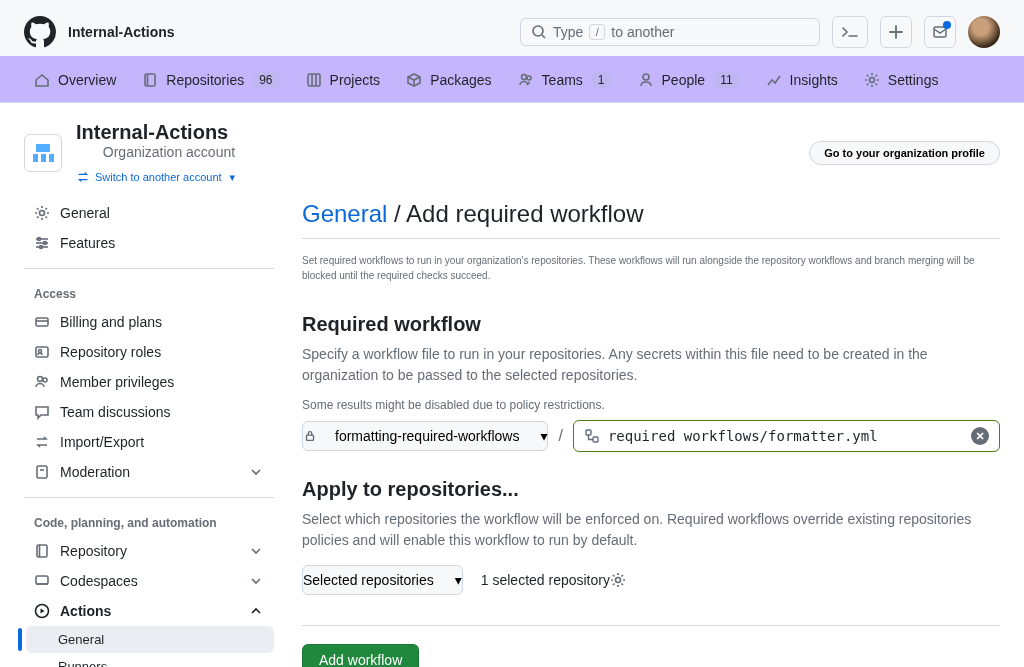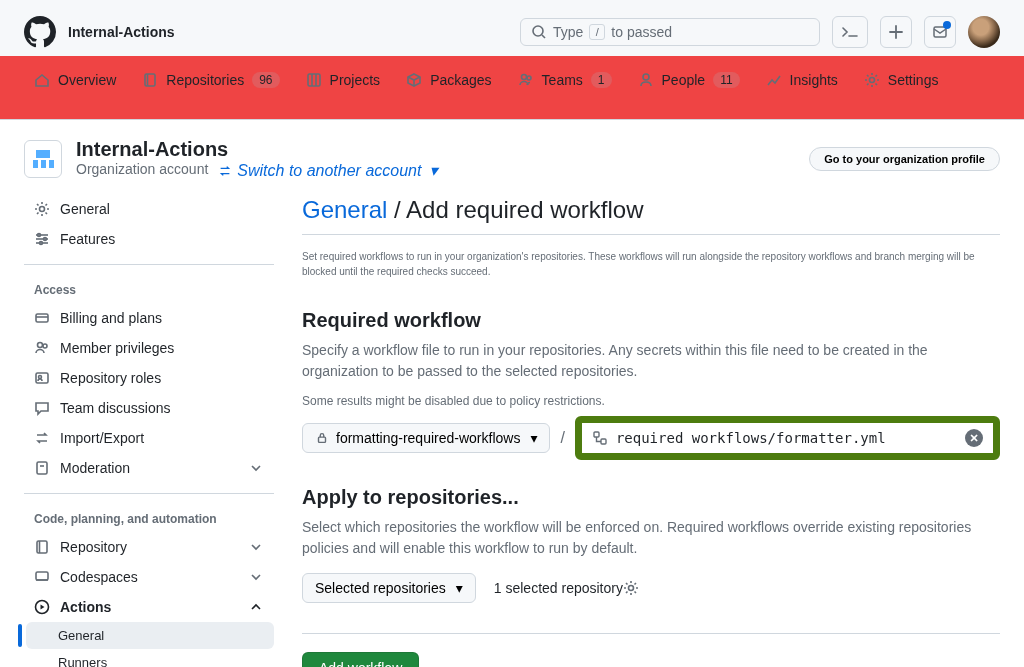--- a/index.html
+++ b/index.html
@@ -12,34 +12,34 @@
 .header-title { font-weight: 600; font-size: 14px; }
 .header-spacer { flex: 1; }
 .search-box { display: flex; align-items: center; gap: 6px; width: 300px; border: 1px solid #d0d7de; border-radius: 6px; padding: 5px 10px; color: #656d76; background: #f6f8fa; }
 .search-box .slash { display: inline-flex; align-items: center; justify-content: center; border: 1px solid #d0d7de; border-radius: 3px; width: 16px; height: 16px; font-size: 11px; }
 .hdr-btn { display: flex; align-items: center; justify-content: center; width: 32px; height: 32px; border: 1px solid #d0d7de; border-radius: 6px; color: #656d76; background: #f6f8fa; position: relative; }
 .hdr-btn.console { width: 36px; }
 .notif-dot { position: absolute; top: 4px; right: 4px; width: 8px; height: 8px; background: #0969da; border-radius: 50%; }
 .avatar { width: 32px; height: 32px; border-radius: 50%; background: radial-gradient(circle at 40% 35%, #c9a07a 28%, #8a6a4d 48%, #3a2a1a 70%); }
 
 
-.navtabs { display: flex; align-items: flex-end; gap: 6px; padding: 8px 24px 17px 24px; border-bottom: 1px solid #d0d7de; background: #ef4444; }
+.navtabs { display: flex; align-items: flex-end; gap: 6px; padding: 8px 24px 0 24px; border-bottom: 1px solid #d0d7de; background: #c4b5fd; }
 .navtab { display: flex; align-items: center; gap: 8px; padding: 8px 10px 14px 10px; color: #1f2328; font-size: 14px; }
 .navtab .count { background: #afb8c133; border-radius: 10px; padding: 1px 7px; font-size: 12px; font-weight: 500; }
 .navtab svg { width: 16px; height: 16px; fill: none; stroke: #656d76; stroke-width: 1.6; }
 
 
 .org-row { display: flex; align-items: center; padding: 18px 24px 10px 24px; gap: 14px; }
 .org-avatar { width: 38px; height: 38px; border: 1px solid #d0d7de; border-radius: 6px; background: #fff; display: flex; flex-direction: column; align-items: center; justify-content: center; gap: 2px; }
 .org-av-top { width: 14px; height: 8px; background: #54aeff; }
 .org-av-bot { display: flex; gap: 3px; }
 .org-av-bot span { width: 5px; height: 8px; background: #54aeff; }
 .org-name { font-size: 20px; font-weight: 600; }
-.org-sub { color: #656d76; font-size: 14px; display: flex; align-items: flex-start; gap: 10px; }
-.switch-link { color: #0969da; font-size: 16px; display: inline-flex; align-items: center; gap: 5px; font-style: italic; }
+.org-sub { color: #656d76; font-size: 14px; display: flex; align-items: flex-end; gap: 10px; flex-direction: column; }
+.switch-link { color: #0969da; font-size: 11px; display: inline-flex; align-items: center; gap: 5px; }
 .switch-link svg { width: 14px; height: 14px; stroke: #0969da; fill: none; stroke-width: 1.6; }
 .org-spacer { flex: 1; }
 .profile-btn { border: 1px solid #d0d7de; background: #f6f8fa; border-radius: 12px; padding: 5px 14px; font-size: 11px; font-weight: 700; }
 
 
 .layout { display: flex; padding: 0 24px; gap: 28px; }
 .sidebar { width: 250px; padding-top: 4px; }
 .sb-item { display: flex; align-items: center; gap: 10px; padding: 7px 10px; border-radius: 6px; color: #1f2328; font-size: 14px; }
 .sb-item svg { width: 16px; height: 16px; fill: none; stroke: #656d76; stroke-width: 1.6; }
 .sb-item .chev { margin-left: auto; }
@@ -53,24 +53,24 @@
 
 
 .main { flex: 1; padding-top: 6px; max-width: 720px; }
 .page-title { font-size: 24px; font-weight: 400; padding-bottom: 10px; border-bottom: 1px solid #d0d7de; }
 .page-title .crumb { color: #0969da; }
 .page-desc { color: #656d76; font-size: 10px; padding: 14px 0 4px 0; line-height: 1.5; }
 .section-h { font-size: 20px; font-weight: 600; margin-top: 26px; }
 .section-d { color: #656d76; font-size: 14px; margin-top: 8px; line-height: 1.5; }
 .hint { color: #656d76; font-size: 12px; margin-top: 12px; }
 .wf-row { display: flex; align-items: center; gap: 10px; margin-top: 8px; }
-.dropdown-btn { display: inline-flex; align-items: center; gap: 7px; border: 1px solid #d0d7de; background: #f6f8fa; border-radius: 6px; padding: 6px 12px; font-size: 14px; font-weight: 500; }
+.dropdown-btn { display: inline-flex; align-items: center; gap: 18px; border: 1px solid #d0d7de; background: #f6f8fa; border-radius: 6px; padding: 6px 0; font-size: 14px; font-weight: 500; }
 .dropdown-btn svg { width: 14px; height: 14px; fill: none; stroke: #656d76; stroke-width: 1.6; }
 .slash-sep { color: #656d76; font-size: 16px; }
-.wf-input-wrap { flex: 1; display: flex; align-items: center; gap: 8px; border: 7px solid #4d7c0f; border-radius: 6px; padding: 6px 10px; }
+.wf-input-wrap { flex: 1; display: flex; align-items: center; gap: 8px; border: 1px solid #4d7c0f; border-radius: 6px; padding: 6px 10px; }
 .wf-input-wrap svg { flex-shrink: 0; }
 .wf-input { flex: 1; border: none; outline: none; font-size: 14px; font-family: ui-monospace, SFMono-Regular, "SF Mono", Menlo, monospace; color: #1f2328; }
 .clear-btn { width: 18px; height: 18px; border-radius: 50%; background: #656d76; color: #fff; display: flex; align-items: center; justify-content: center; font-size: 11px; font-weight: bold; }
 .apply-row { display: flex; align-items: center; gap: 18px; margin-top: 14px; }
 .sel-count { font-size: 14px; display: inline-flex; align-items: center; }
 .sel-count svg { width: 16px; height: 16px; fill: none; stroke: #656d76; stroke-width: 1.6; }
 .footer-divider { border-top: 1px solid #d0d7de; margin-top: 30px; }
 .primary-btn { display: inline-block; margin-top: 18px; background: #1f883d; color: #fff; border: 1px solid rgba(27,31,36,.15); border-radius: 6px; padding: 7px 16px; font-size: 14px; font-weight: 500; }
 .caret { margin-left: 3px; }
 </style>
@@ -83,21 +83,21 @@
     </svg>
   <span class="header-title">Internal-Actions</span>
   <div class="header-spacer"></div>
   <div class="search-box">
     <svg width="16" height="16" viewBox="0 0 16 16">
         <circle cx="7" cy="7" r="5" fill="none" stroke="#656d76" stroke-width="1.6"></circle>
         <line x1="11" y1="11" x2="14" y2="14" stroke="#656d76" stroke-width="1.6"></line>
       </svg>
     <span>Type</span>
     <span class="slash">/</span>
-    <span>to passed</span>
+    <span>to another</span>
   </div>
   <div class="hdr-btn console">
     <svg width="16" height="16" viewBox="0 0 16 16">
         <path d="M1 4l4 4-4 4M7 12h8" fill="none" stroke="#656d76" stroke-width="1.6" stroke-linecap="round"></path>
       </svg>
   </div>
   <div class="hdr-btn">
     <svg width="14" height="14" viewBox="0 0 14 14">
         <path d="M7 1v12M1 7h12" stroke="#656d76" stroke-width="1.8" stroke-linecap="round"></path>
       </svg>
@@ -225,33 +225,33 @@
     <div class="sb-header">Access</div>
     <a class="sb-item">
         <svg viewBox="0 0 16 16">
           <rect x="2" y="4" width="12" height="8" rx="1.5"></rect>
           <line x1="2" y1="7" x2="14" y2="7"></line>
         </svg>
         <span>Billing and plans</span>
       </a>
     <a class="sb-item">
         <svg viewBox="0 0 16 16">
+          <rect x="2" y="3" width="12" height="10" rx="1.5"></rect>
+          <circle cx="6" cy="7" r="1.5"></circle>
+          <path d="M4 11c0-1 1-2 2-2s2 1 2 2"></path>
+        </svg>
+        <span>Repository roles</span>
+      </a>
+    <a class="sb-item">
+        <svg viewBox="0 0 16 16">
           <circle cx="6" cy="5" r="2.5"></circle>
           <circle cx="11" cy="6" r="2"></circle>
           <path d="M2 13c0-2 2-3.5 4-3.5s4 1.5 4 3.5"></path>
         </svg>
         <span>Member privileges</span>
-      </a>
-    <a class="sb-item">
-        <svg viewBox="0 0 16 16">
-          <rect x="2" y="3" width="12" height="10" rx="1.5"></rect>
-          <circle cx="6" cy="7" r="1.5"></circle>
-          <path d="M4 11c0-1 1-2 2-2s2 1 2 2"></path>
-        </svg>
-        <span>Repository roles</span>
       </a>
     <a class="sb-item">
         <svg viewBox="0 0 16 16">
           <path d="M2 3h12v8H7l-3 3v-3H2z"></path>
         </svg>
         <span>Team discussions</span>
       </a>
     <a class="sb-item">
         <svg viewBox="0 0 16 16">
           <path d="M3 5h9l-2-2M13 11H4l2 2"></path>

